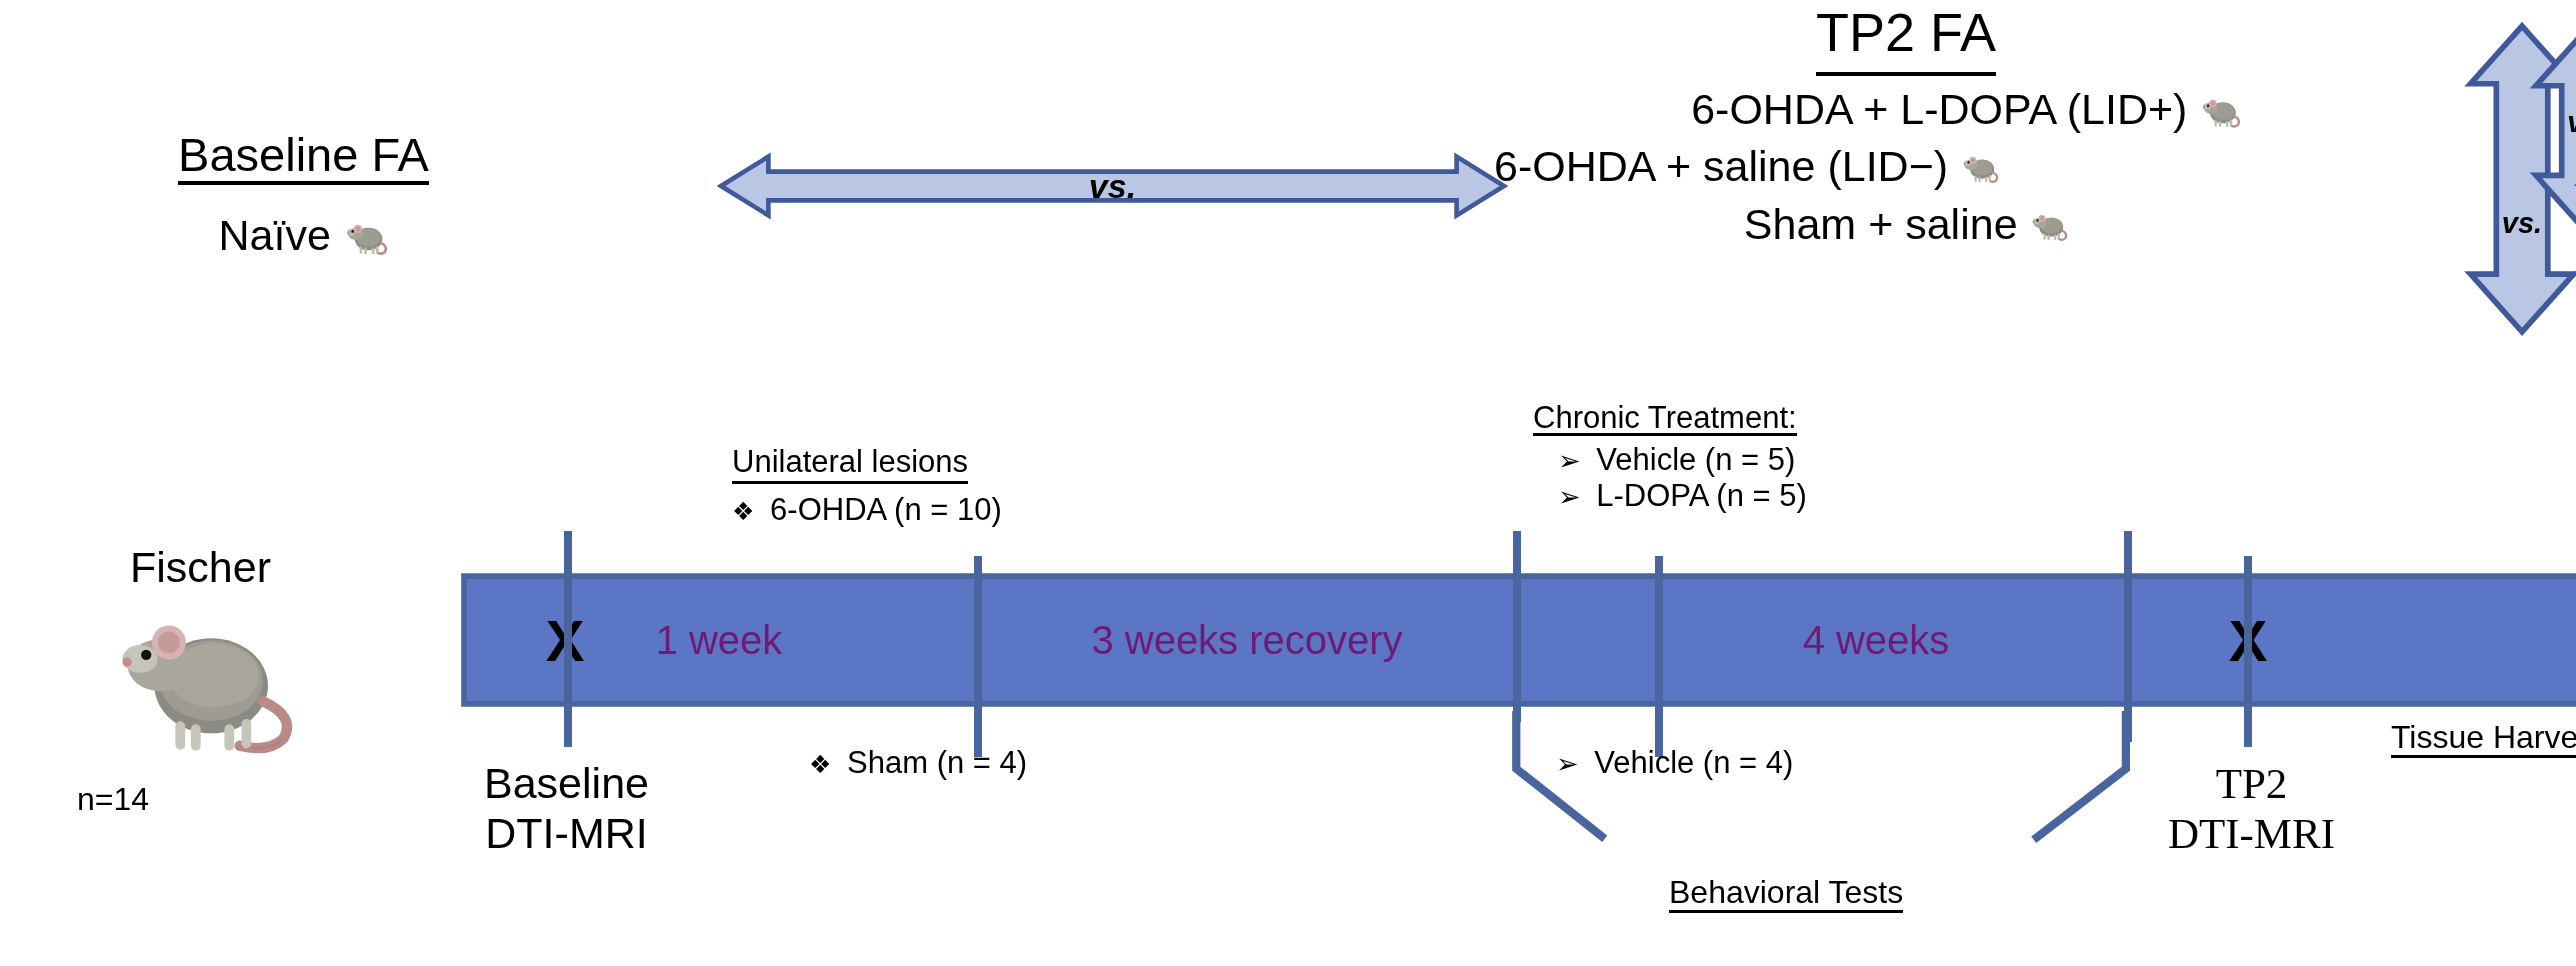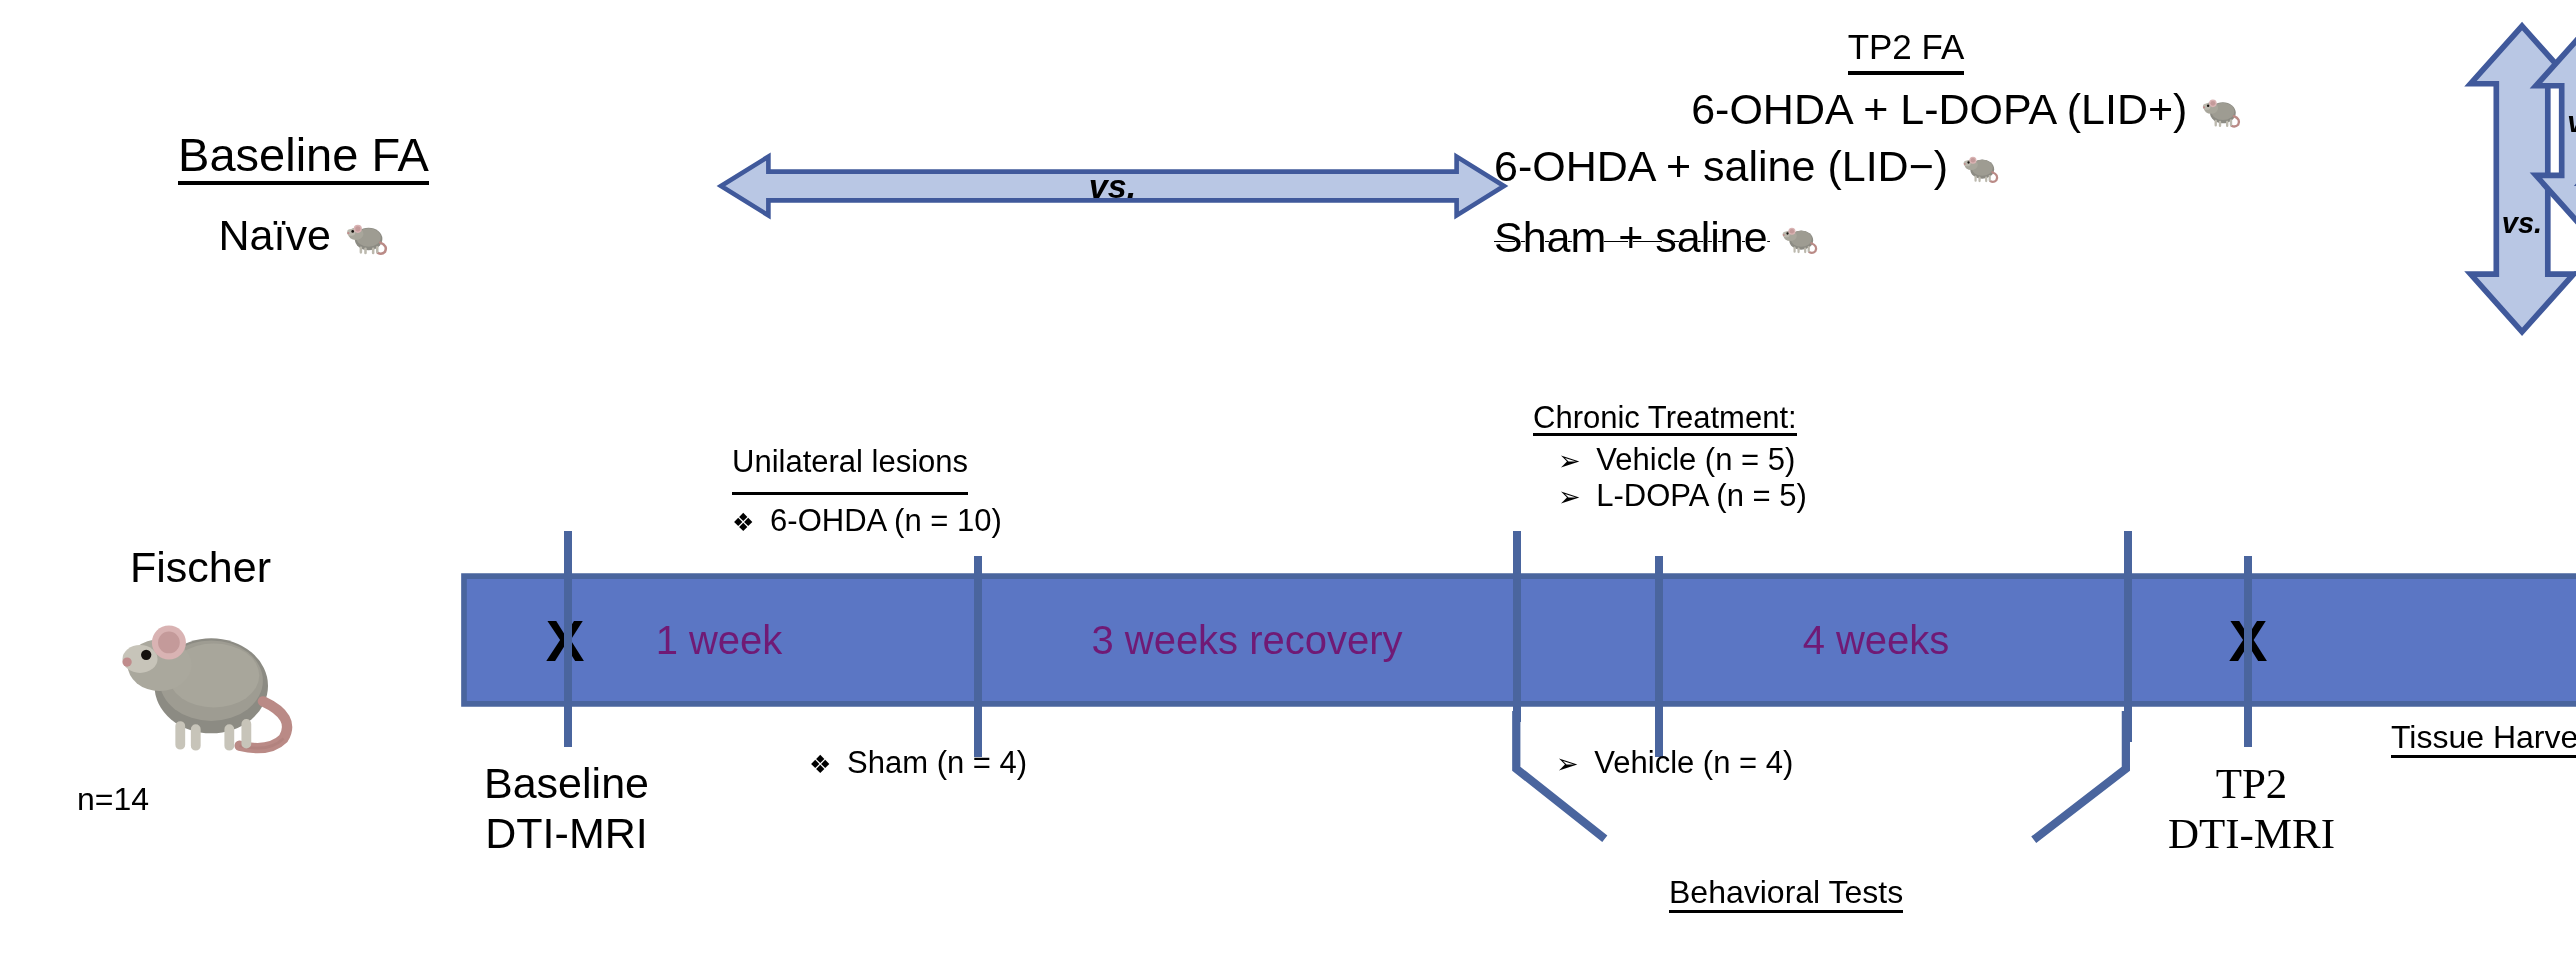--- a/index.html
+++ b/index.html
@@ -52,21 +52,21 @@
   </div>
 
   <div class="abs" style="left:721px;top:155px;">
     <svg width="783" height="62" viewBox="0 0 1520 120">
       <polygon points="0,60 92,3 92,32 1428,32 1428,3 1520,60 1428,117 1428,88 92,88 92,117" fill="#B9C7E4" stroke="#40599B" stroke-width="9" stroke-linejoin="miter"></polygon>
     </svg>
     <div class="txt" style="position:absolute;left:0;top:0;width:783px;height:62px;display:flex;align-items:center;justify-content:center;font-size:34px;font-style:italic;font-weight:bold;">vs.</div>
   </div>
 
   <div class="abs" style="left:1571px;top:5.2px;width:670px;text-align:center;">
-    <span class="txt" style="font-size:35px;display:inline-block;border-bottom:4.1px solid #000;padding-bottom:7px;margin-top:24px;">TP2 FA</span>
+    <span class="txt" style="font-size:54px;display:inline-block;border-bottom:4.1px solid #000;padding-bottom:13px;">TP2 FA</span>
   </div>
 
   <div class="abs" style="left:1494px;top:88px;width:747px;text-align:right;">
     <span class="txt" style="font-size:43px;vertical-align:middle;">6-OHDA + L-DOPA (LID+)</span>
     <span class="rat" style="margin-left:10.3px;">
       <svg width="41" height="36" viewBox="0 0 86 74">
         <ellipse cx="48" cy="43" rx="27" ry="22" fill="#8C8B83"></ellipse>
         <ellipse cx="48" cy="40" rx="24" ry="18" fill="#9E9C92"></ellipse>
         <ellipse cx="23" cy="33" rx="15" ry="12" fill="#A8A69B"></ellipse>
         <ellipse cx="14" cy="30" rx="8" ry="6.5" fill="#BCB9AE"></ellipse>
@@ -91,21 +91,21 @@
         <circle cx="27" cy="23" r="8" fill="#D9B3B3"></circle>
         <circle cx="27" cy="23" r="5" fill="#C49A9A"></circle>
         <circle cx="17" cy="28" r="2.6" fill="#15110e"></circle>
         <circle cx="8.5" cy="31.5" r="2.2" fill="#C08C8C"></circle>
         <path d="M71 50 Q86 56 80 68 Q74 74 66 70" stroke="#BA8A86" stroke-width="5" fill="none" stroke-linecap="round"></path>
         <path d="M33 60 l0 9 M42 62 l0 8 M57 62 l0 8 M65 59 l0 9" stroke="#BCB9AE" stroke-width="5" stroke-linecap="round"></path>
       </svg>
     </span>
   </div>
 
-  <div class="abs" style="left:1494px;top:216px;width:824px;text-align:left;text-decoration:underline;">
+  <div class="abs" style="left:1494px;top:203px;width:824px;text-align:center;">
     <span class="txt" style="font-size:43px;vertical-align:middle;">Sham + saline</span>
     <span class="rat" style="margin-left:10.3px;">
       <svg width="38" height="33" viewBox="0 0 86 74">
         <ellipse cx="48" cy="43" rx="27" ry="22" fill="#8C8B83"></ellipse>
         <ellipse cx="48" cy="40" rx="24" ry="18" fill="#9E9C92"></ellipse>
         <ellipse cx="23" cy="33" rx="15" ry="12" fill="#A8A69B"></ellipse>
         <ellipse cx="14" cy="30" rx="8" ry="6.5" fill="#BCB9AE"></ellipse>
         <circle cx="27" cy="23" r="8" fill="#D9B3B3"></circle>
         <circle cx="27" cy="23" r="5" fill="#C49A9A"></circle>
         <circle cx="17" cy="28" r="2.6" fill="#15110e"></circle>
@@ -182,21 +182,21 @@
   </div>
 
   <div class="tick" style="left:564px;top:576px;height:128px;"></div>
   <div class="tick" style="left:974px;top:576px;height:128px;"></div>
   <div class="tick" style="left:1513px;top:576px;height:128px;"></div>
   <div class="tick" style="left:1655px;top:576px;height:128px;"></div>
   <div class="tick" style="left:2124px;top:576px;height:128px;"></div>
   <div class="tick" style="left:2244px;top:576px;height:128px;"></div>
 
   <div class="abs" style="left:732px;top:446px;">
-    <div class="txt" style="font-size:31px;display:inline-block;border-bottom:3.1px solid #000;padding-bottom:15px;">Unilateral lesions</div>
+    <div class="txt" style="font-size:31px;display:inline-block;border-bottom:3.1px solid #000;padding-bottom:4px;">Unilateral lesions</div>
     <div style="margin-top:10.3px;white-space:nowrap;">
       <span class="txt" style="font-size:25px;">❖</span>
       <span class="txt" style="font-size:31px;margin-left:13.4px;">6-OHDA (n = 10)</span>
     </div>
   </div>
   <div class="abs" style="left:809px;top:747px;white-space:nowrap;">
     <span class="txt" style="font-size:25px;">❖</span>
     <span class="txt" style="font-size:31px;margin-left:13.4px;">Sham (n = 4)</span>
   </div>
 

